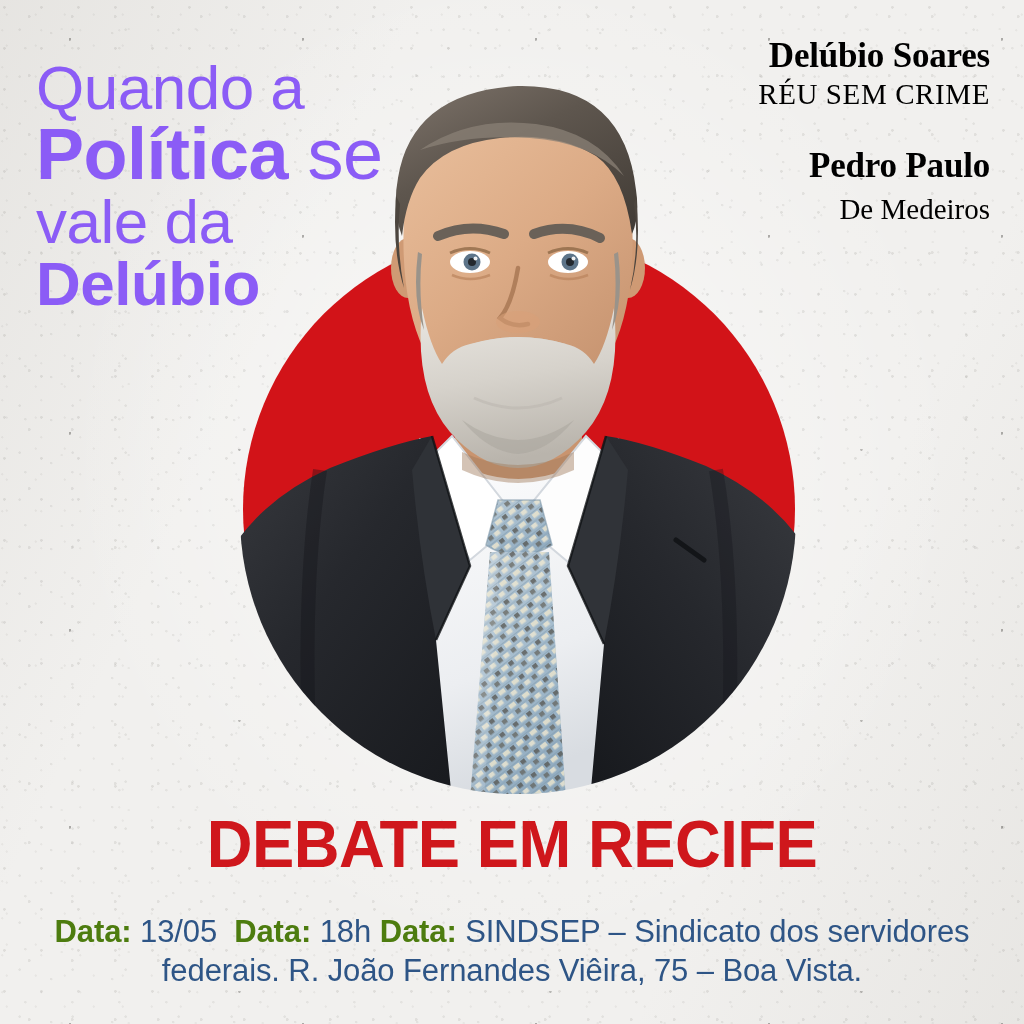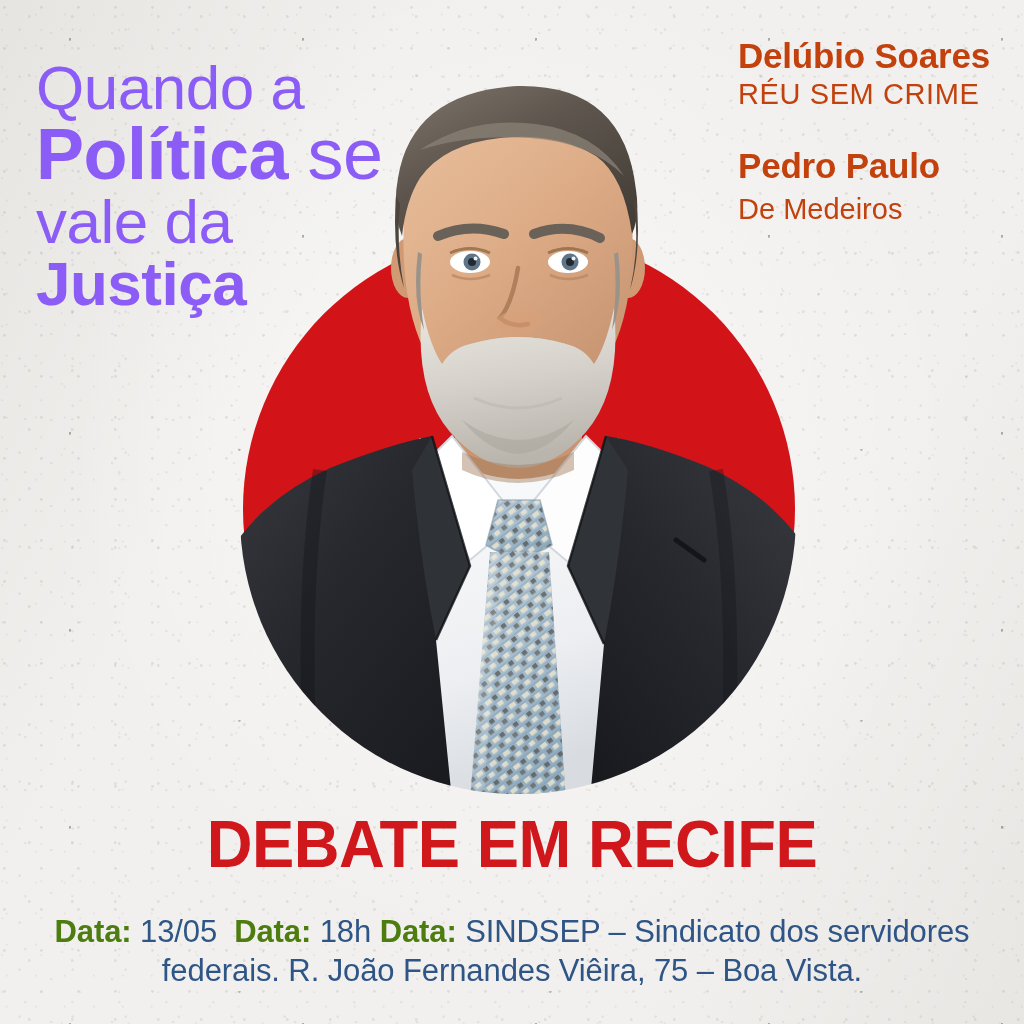--- a/index.html
+++ b/index.html
@@ -76,22 +76,23 @@
   .hl-2 .b { font-weight: 700; }
   .hl-3 { font-size: 62px; font-weight: 400; margin-top: 2px; }
   .hl-4 { font-size: 62px; font-weight: 700; margin-top: 2px; }
 
   
   .speakers {
     position: absolute;
     right: 34px;
     top: 36px;
     z-index: 20;
-    text-align: left;
-    color: #c2410c;
+    text-align: right;
+    color: #000000;
+    font-family: Liberation Serif, serif;
   }
   .sp-name {
     font-size: 35px;
     font-weight: 700;
     line-height: 1.12;
     letter-spacing: -0.2px;
     white-space: nowrap;
   }
   .sp-role {
     font-size: 29px;
@@ -324,21 +325,21 @@
 
         <path d="M462 452 Q518 478 574 452 L574 470 Q518 496 462 470 Z" fill="#a07a5c" opacity=".45"></path>
       </g>
     </svg>
   </div>
 
   <div class="headline">
     <span class="hl-line hl-1">Quando a</span>
     <span class="hl-line hl-2"><span class="b">Política</span><span> se</span></span>
     <span class="hl-line hl-3">vale da</span>
-    <span class="hl-line hl-4">Justiça</span>
+    <span class="hl-line hl-4">Delúbio</span>
   </div>
 
   <div class="speakers">
     <div class="speaker-1">
       <div class="sp-name">Delúbio Soares</div>
       <div class="sp-role">RÉU SEM CRIME</div>
     </div>
     <div class="speaker-2">
       <div class="sp-name">Pedro Paulo</div>
       <div class="sp-role">De Medeiros</div>

